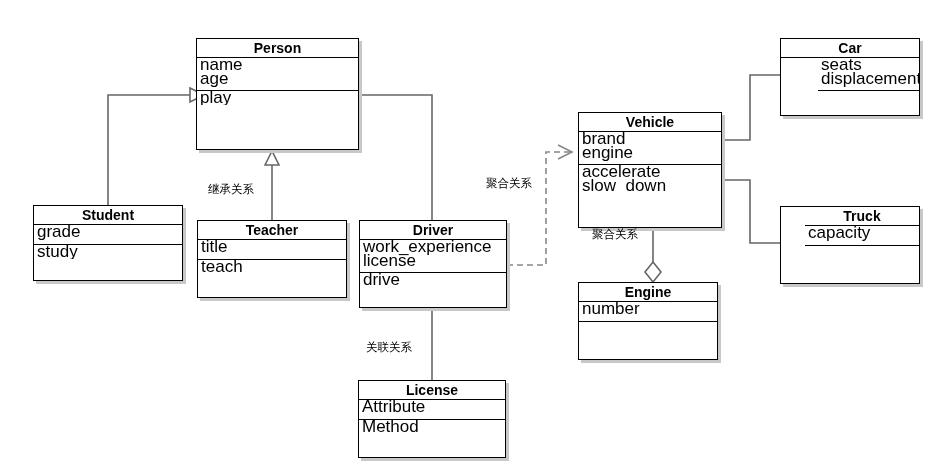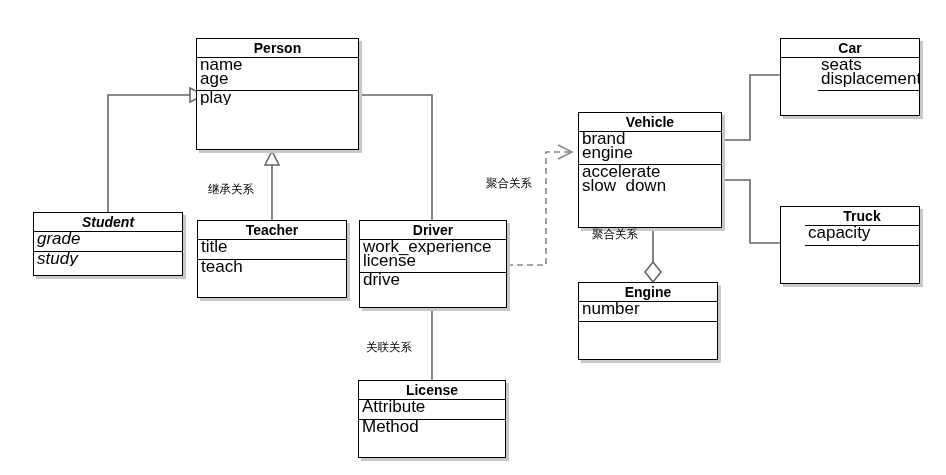--- a/index.html
+++ b/index.html
@@ -152,21 +152,21 @@
     <div class="uml-title">Person</div>
     <div class="uml-attrs" style="height:32px;">
       <div class="uml-line">name</div>
       <div class="uml-line">age</div>
     </div>
     <div class="uml-ops">
       <div class="uml-line">play</div>
     </div>
   </div>
 
-  <div class="uml-class" style="left:33px; top:212px; width:150px; height:64px;font-style:italic;">
+  <div class="uml-class" style="left:33px; top:205px; width:150px; height:76px;">
     <div class="uml-title">Student</div>
     <div class="uml-attrs" style="height:19px;">
       <div class="uml-line">grade</div>
     </div>
     <div class="uml-ops">
       <div class="uml-line">study</div>
     </div>
   </div>
 
   <div class="uml-class" style="left:197px; top:220px; width:150px; height:78px;">

